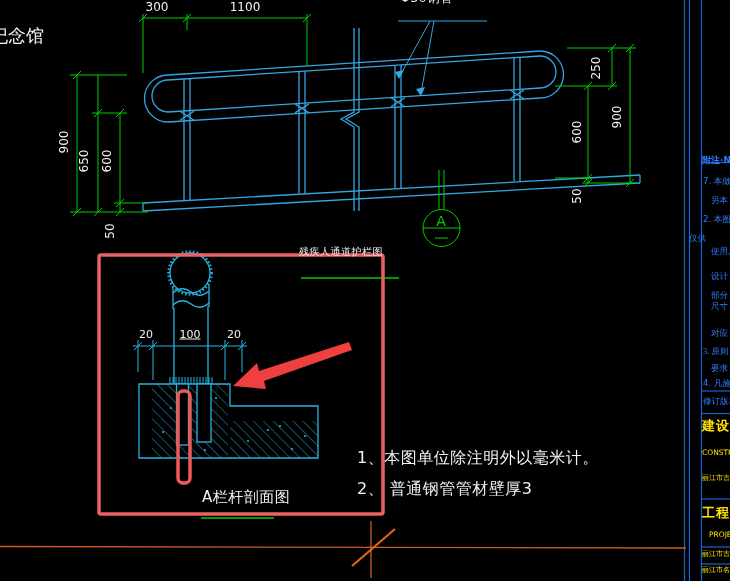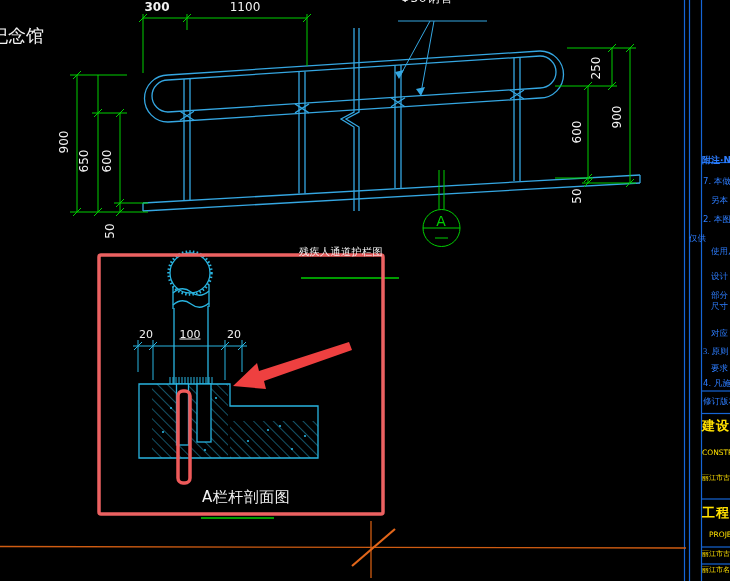--- a/index.html
+++ b/index.html
@@ -167,39 +167,41 @@
   <g stroke="#cf5c12" stroke-width="1.3" fill="none">
     <path d="M0,546.5 L686,548"></path>
     <path d="M371,521 V578"></path>
     <path d="M352,566 L395,529" stroke="#e2661a" stroke-width="2.2"></path>
   </g>
 </svg>
 
 <div class="ta w" style="left:-10px;top:27px;font-size:18px;">纪念馆</div>
 <div class="ta w" style="left:400px;top:-9px;font-size:13px;">Φ50钢管</div>
 
-<div class="t dim" style="left:157px;top:7px;font-weight:bold;">300</div>
+<div class="t dim" style="left:157px;top:7px;">300</div>
 <div class="t dim" style="left:245px;top:7px;">1100</div>
 <div class="t dim vdim" style="left:64px;top:142px;">900</div>
 <div class="t dim vdim" style="left:84px;top:161px;">650</div>
 <div class="t dim vdim" style="left:107px;top:161px;">600</div>
 <div class="t dim vdim" style="left:110px;top:231px;">50</div>
 <div class="t dim vdim" style="left:596px;top:68px;">250</div>
 <div class="t dim vdim" style="left:617px;top:117px;">900</div>
 <div class="t dim vdim" style="left:577px;top:132px;">600</div>
 <div class="t dim vdim" style="left:577px;top:196px;">50</div>
 
 <div class="t ddim" style="left:146px;top:334px;">20</div>
 <div class="t ddim" style="left:190px;top:334px;text-decoration:underline;">100</div>
 <div class="t ddim" style="left:234px;top:334px;">20</div>
 
 <div class="ta w" style="left:299px;top:247px;font-size:10px;letter-spacing:.5px;">残疾人通道护栏图</div>
 <div class="ta w" style="left:202px;top:490px;font-size:15px;letter-spacing:.5px;">A栏杆剖面图</div>
 <div class="t green" style="left:441px;top:221px;font-size:14px;">A</div>
 
+<div class="ta note" style="left:357px;top:450px;">1、本图单位除注明外以毫米计。</div>
+<div class="ta note" style="left:357px;top:481px;">2、 普通钢管管材壁厚3</div>
 
 <div class="ta sbblue" style="left:702px;top:156px;font-weight:bold;font-size:9px;">附注·Note</div>
 <div class="ta sbblue" style="left:703px;top:177px;">7. 本做</div>
 <div class="ta sbblue" style="left:711px;top:196px;">另本</div>
 <div class="ta sbblue" style="left:703px;top:215px;">2. 本图纸</div>
 <div class="ta sbblue" style="left:689px;top:234px;">仅供</div>
 <div class="ta sbblue" style="left:711px;top:247px;">使用,</div>
 <div class="ta sbblue" style="left:711px;top:272px;">设计</div>
 <div class="ta sbblue" style="left:711px;top:291px;">部分</div>
 <div class="ta sbblue" style="left:711px;top:302px;">尺寸</div>

